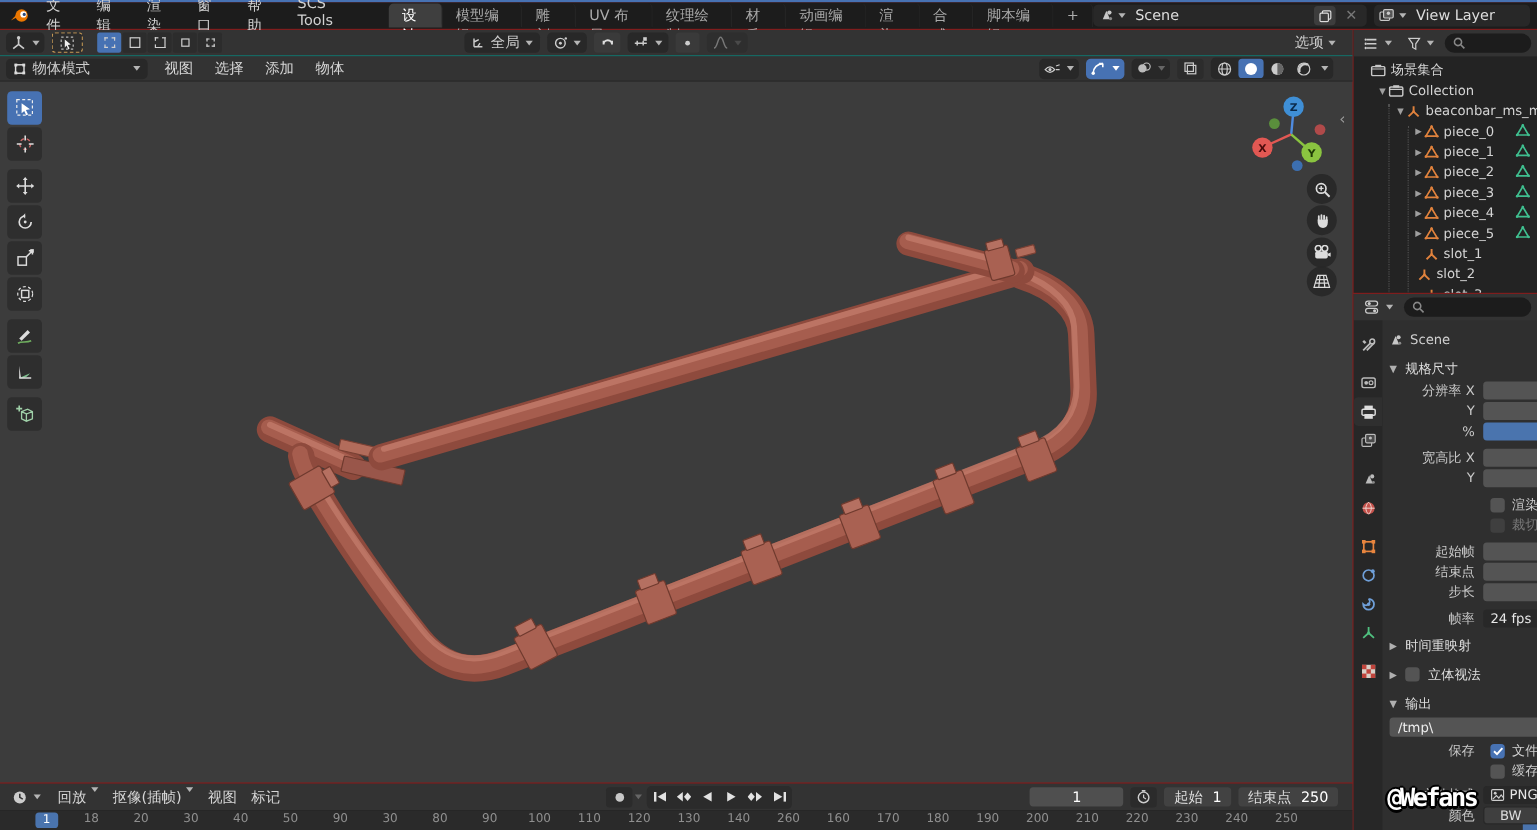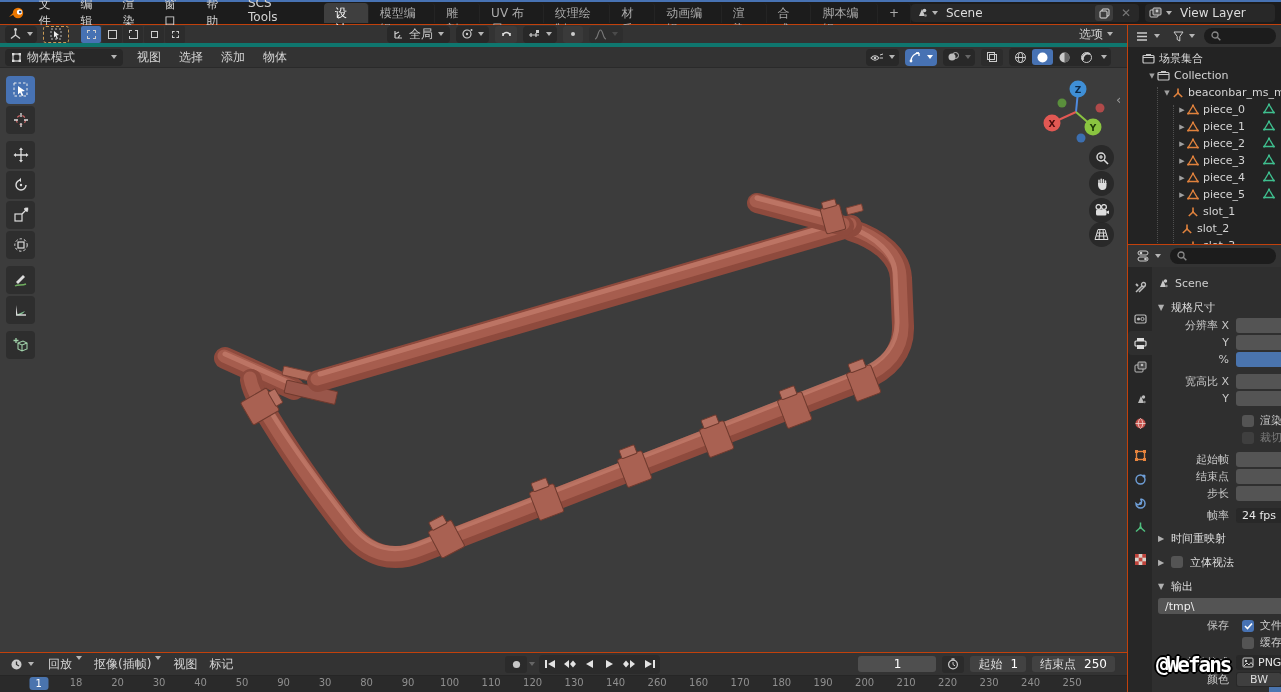--- a/index.html
+++ b/index.html
@@ -1,17 +1,17 @@
 <!DOCTYPE html>
 <html><head>
 <meta charset="utf-8">
 <style>
   *{box-sizing:border-box;margin:0;padding:0;font-family:"DejaVu Sans","Liberation Sans",sans-serif;}
   html,body{background:#111;}
-  #app{position:relative;width:1281px;height:692px;background:#c2410c;overflow:hidden;color:#cfcfcf;font-size:12px;}
+  #app{position:relative;width:1281px;height:692px;background:#7f1d1d;overflow:hidden;color:#cfcfcf;font-size:12px;}
   .accent-strip{position:absolute;left:0;top:0;width:1281px;height:2px;background:#4772b3;}
 
   
   #topbar{position:absolute;left:0;top:2px;width:1281px;height:22px;background:#1c1c1c;display:flex;align-items:center;}
   .logo{width:26px;height:18px;display:flex;align-items:center;justify-content:center;margin-left:4px;}
   .menu-item{padding:0 10px;color:#d2d2d2;cursor:default;}
   #ws-tabs{display:flex;align-items:center;margin-left:14px;height:22px;}
   .ws-tab{padding:2px 11px;height:20px;line-height:16px;color:#ababab;border-radius:4px 4px 0 0;border-right:1px solid #242424;}
   .ws-tab.active{background:#3f3f3f;color:#fff;}
   #topbar-right{margin-left:auto;display:flex;align-items:center;gap:6px;padding-right:6px;}
@@ -23,21 +23,21 @@
   .chev.dim{border-top-color:#666;}
 
   
   .ed-header{background:#333333;display:flex;align-items:center;}
   .pill{display:flex;align-items:center;gap:5px;background:#282828;border-radius:4px;height:17px;padding:0 6px;}
   .flatbtn{display:flex;align-items:center;justify-content:center;height:17px;border-radius:3px;}
   .searchbox{display:flex;align-items:center;gap:4px;background:#1c1c1c;border-radius:8px;height:16px;padding:0 7px;flex:1;}
 
   
   #viewport{position:absolute;left:0;top:25px;width:1127px;height:627px;background:#3c3c3c;}
-  #vp-h1{height:22px;border-bottom:4px solid #0f766e;padding-left:5px;gap:6px;}
+  #vp-h1{height:22px;border-bottom:1px solid #0f766e;padding-left:5px;gap:6px;}
   #vp-h2{height:21px;border-bottom:1px solid #2a2a2a;padding-left:5px;gap:8px;}
   .selmode{display:flex;gap:1px;margin-left:6px;}
   .selmode .sq{width:20px;height:17px;border-radius:2px;background:#2c2c2c;display:flex;align-items:center;justify-content:center;}
   .selmode .sq.on{background:#4772b3;}
   .sq i{width:9px;height:9px;border:1px dashed #cfcfcf;display:block;}
   .sq i.solid{border-style:solid;}
   .menu-word{padding:0 6px;color:#d6d6d6;}
   #vp-canvas{position:absolute;left:0;top:45px;width:1127px;height:582px;overflow:hidden;}
   
   #toolcol{position:absolute;left:6px;top:6px;width:30px;display:flex;flex-direction:column;gap:2px;}

